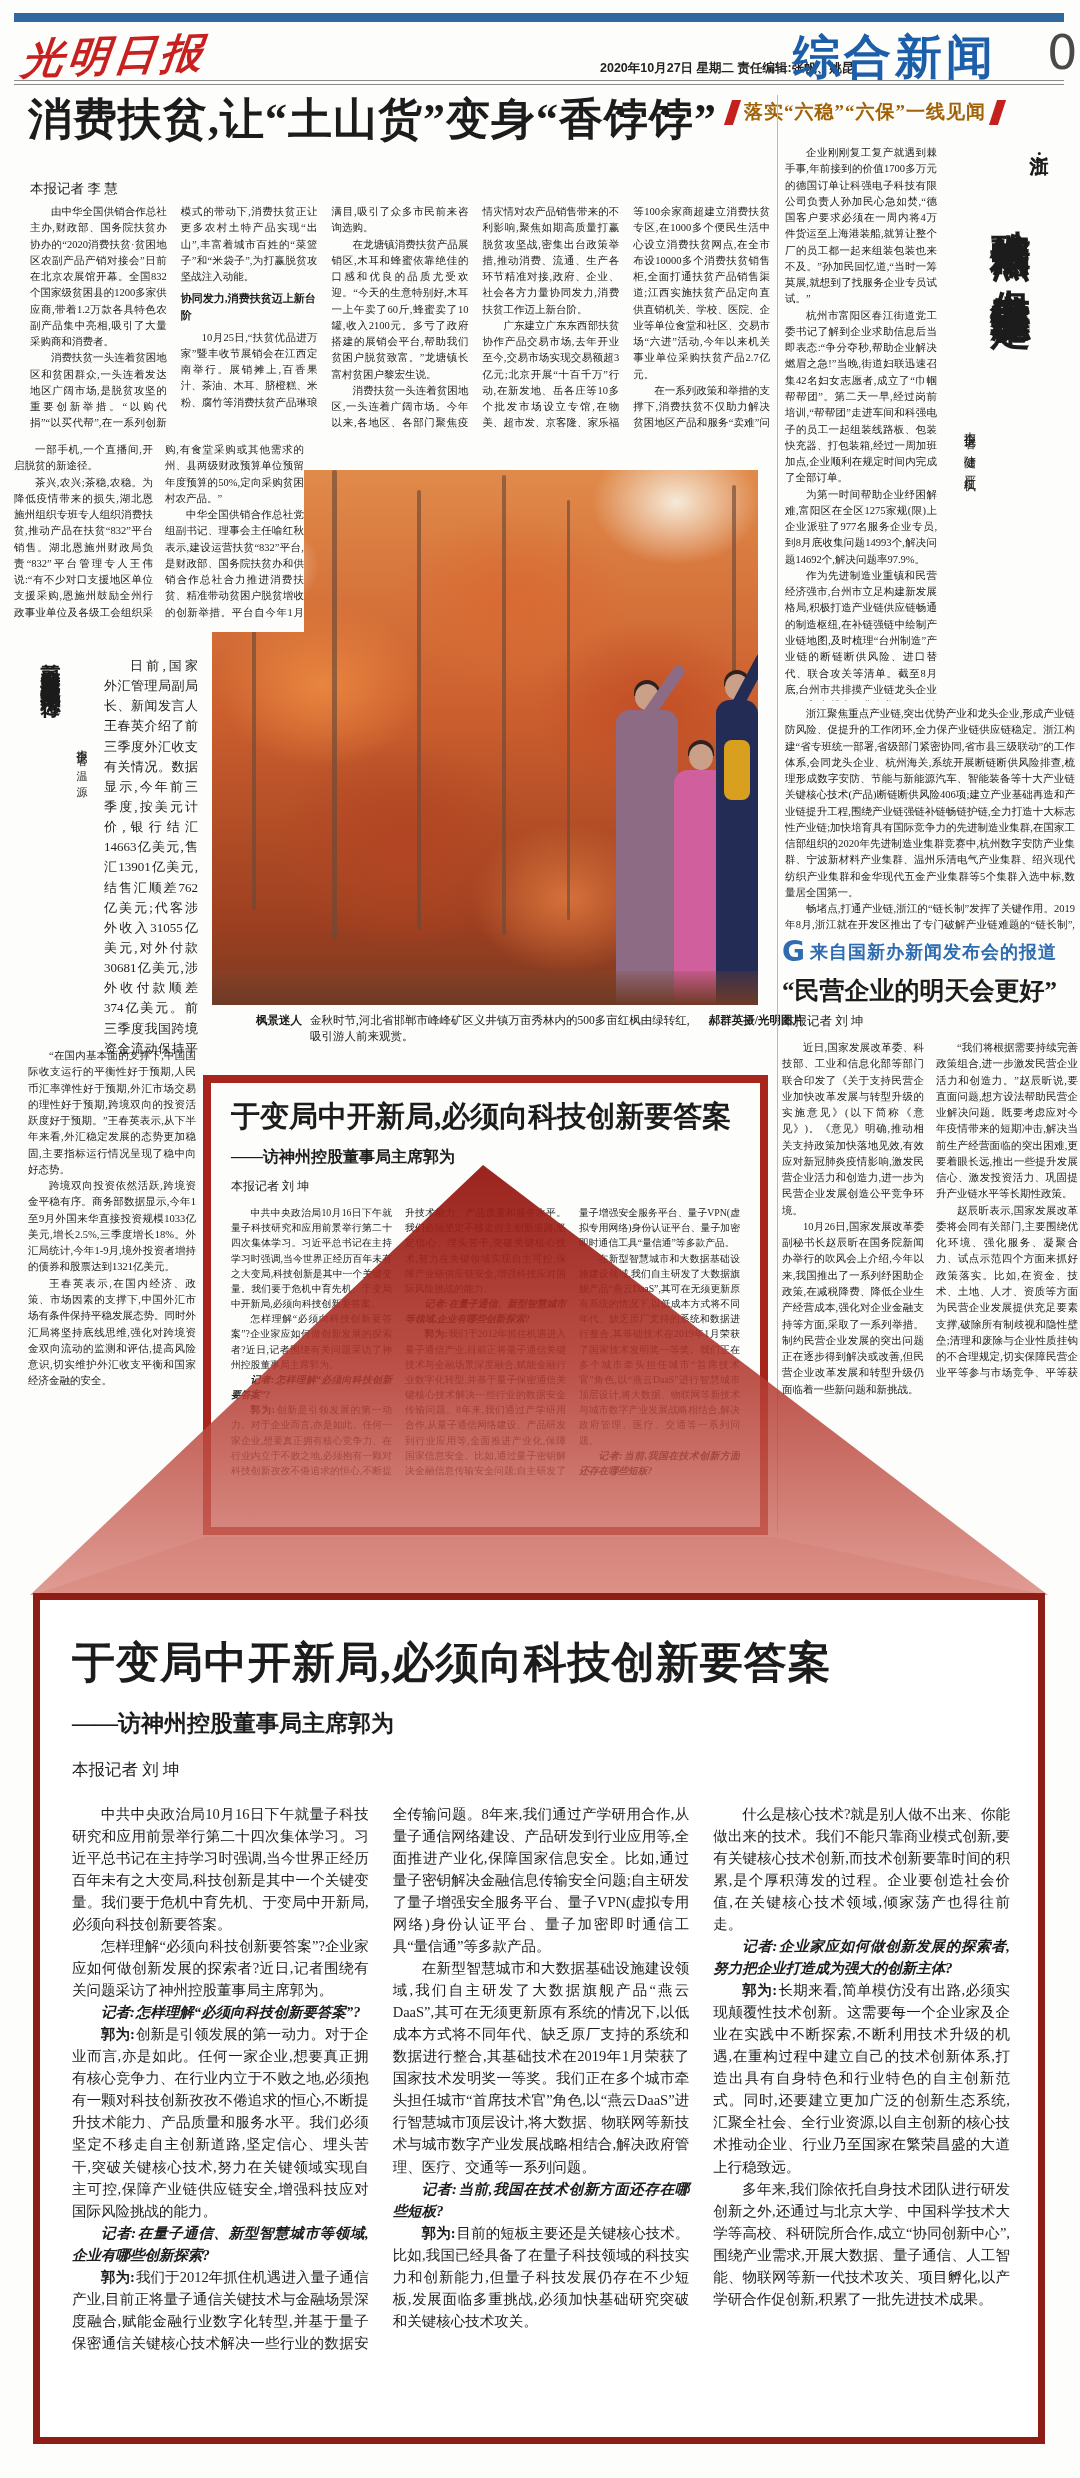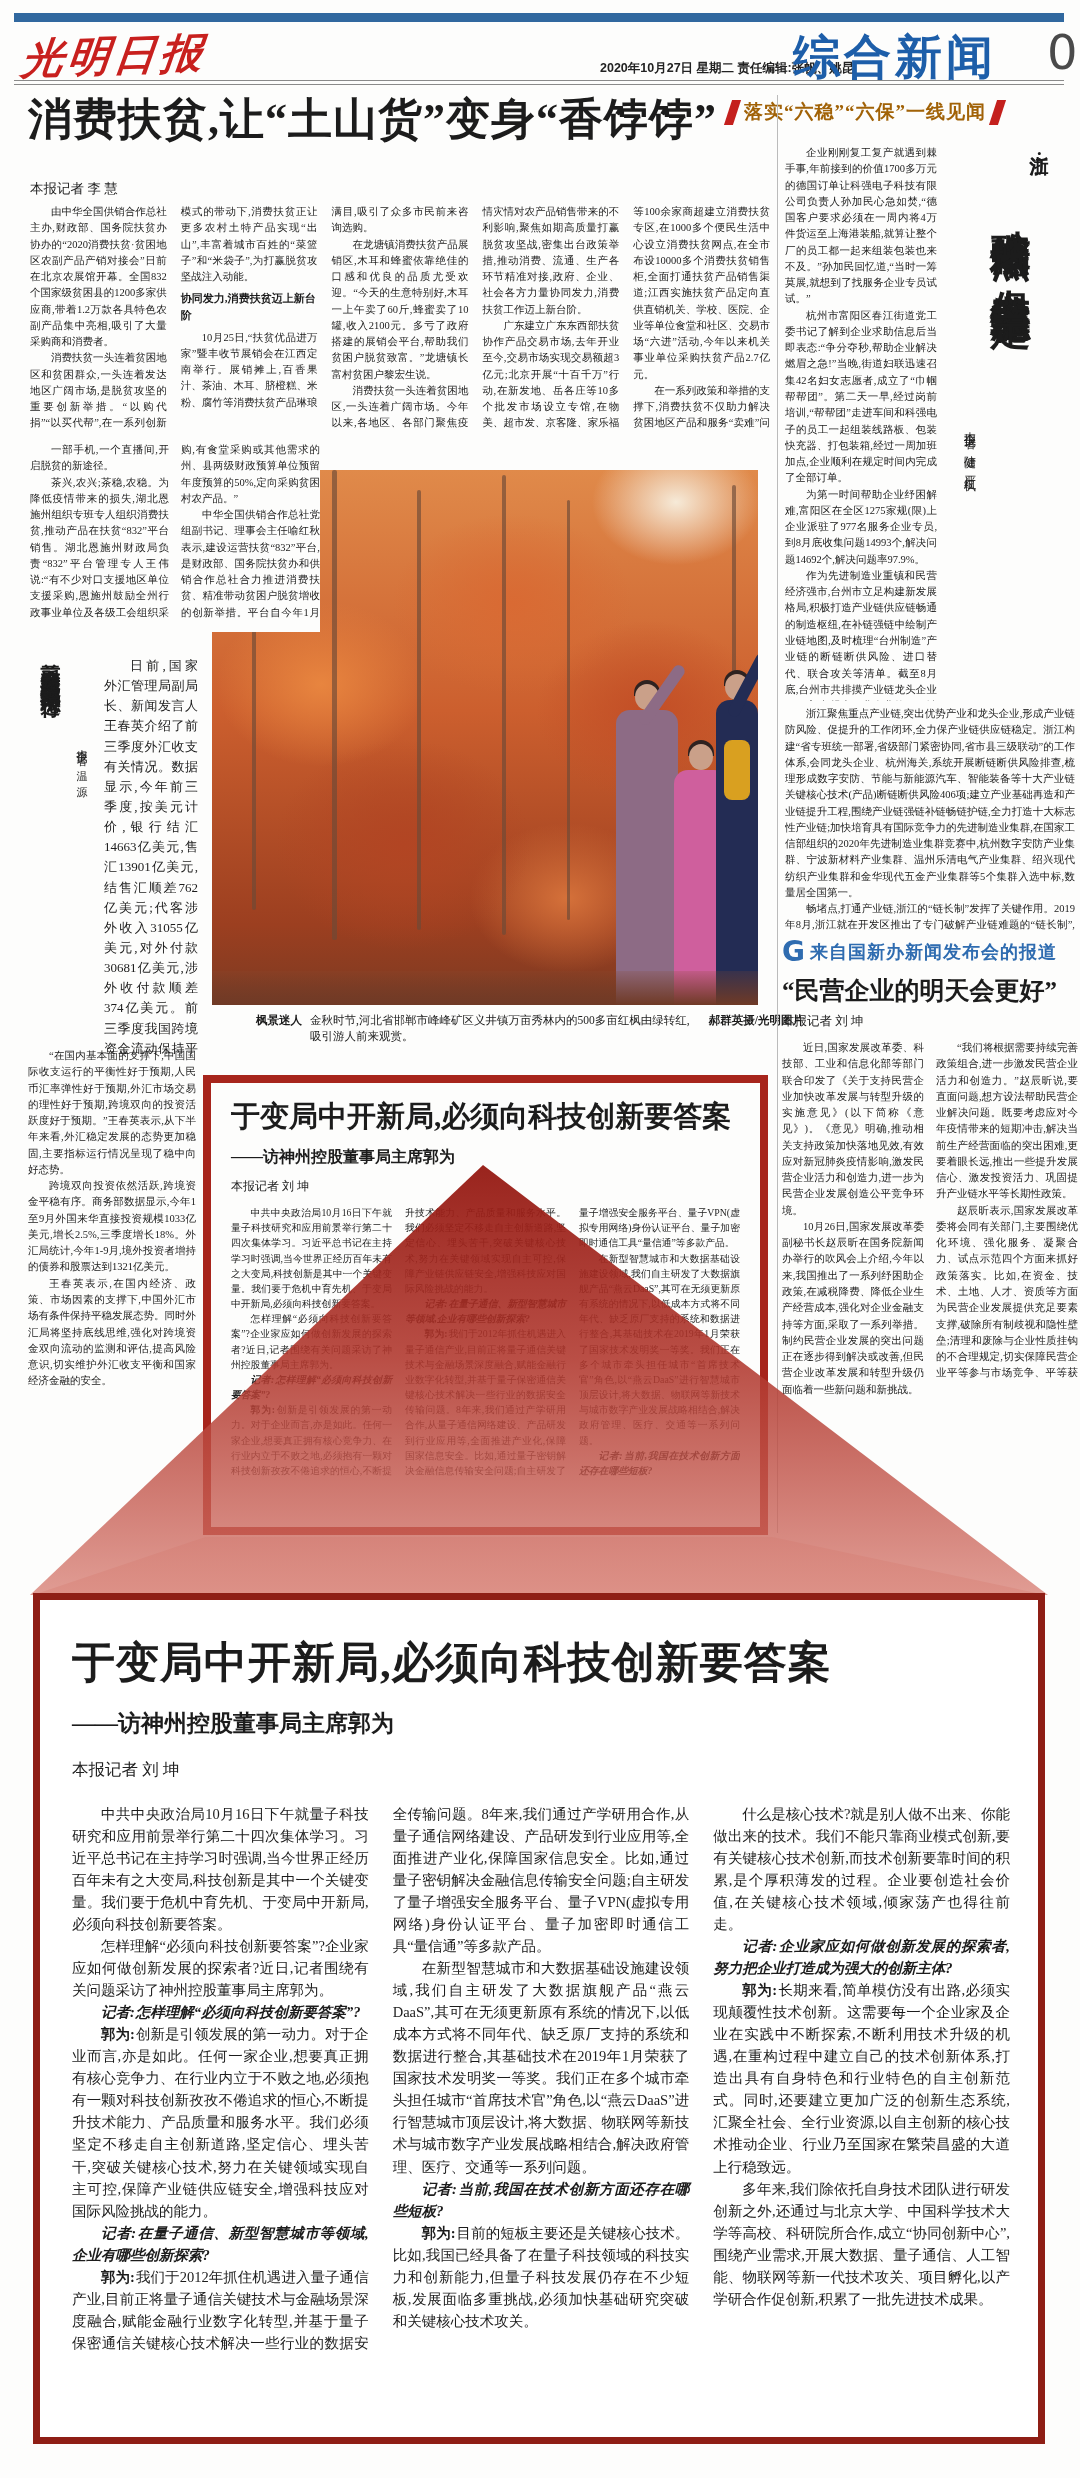--- a/index.html
+++ b/index.html
@@ -22,21 +22,21 @@
   
   .main-hl{left:28px;top:90px;width:745px;margin:0;font-size:44px;font-weight:bold;letter-spacing:1px;white-space:nowrap;}
   .byline{font-size:13.5px;color:#222;}
   .main-by{left:30px;top:180px;}
   .body-text{text-align:justify;line-height:1.55;}
   .body-text .pg{margin:0;text-indent:2em;}
   .body-text h4.pg{margin:5px 0;text-indent:0;text-align:left;font-size:1.05em;}
   .body-text .pg.q{font-weight:bold;font-style:italic;}
   .body-text .pg b{margin-right:1px;}
   .main-body{left:30px;top:204px;width:740px;height:234px;column-count:5;column-gap:14px;font-size:10.5px;overflow:hidden;}
-  .cont-body{left:30px;top:442px;width:290px;height:190px;column-count:2;column-gap:12px;font-size:10.5px;overflow:hidden;background:#fdfdfc;z-index:2;}
+  .cont-body{left:14px;top:442px;width:290px;height:190px;column-count:2;column-gap:12px;font-size:10.5px;overflow:hidden;background:#fdfdfc;z-index:2;}
   
   .photo{left:212px;top:470px;width:546px;height:535px;overflow:hidden;z-index:1;
      background:
        radial-gradient(90px 70px at 8% 18%,#f3e2cf 0%,rgba(243,226,207,0) 70%),
        radial-gradient(120px 90px at 85% 6%,#f6ead8 0%,rgba(246,234,216,0) 70%),
        radial-gradient(140px 110px at 20% 40%,#e8853f 0%,rgba(232,133,63,0) 75%),
        radial-gradient(160px 120px at 55% 25%,#d96a33 0%,rgba(217,106,51,0) 75%),
        radial-gradient(150px 120px at 80% 45%,#c24e26 0%,rgba(194,78,38,0) 75%),
        radial-gradient(170px 140px at 35% 70%,#b24523 0%,rgba(178,69,35,0) 75%),
        radial-gradient(130px 100px at 65% 80%,#d5713a 0%,rgba(213,113,58,0) 75%),

